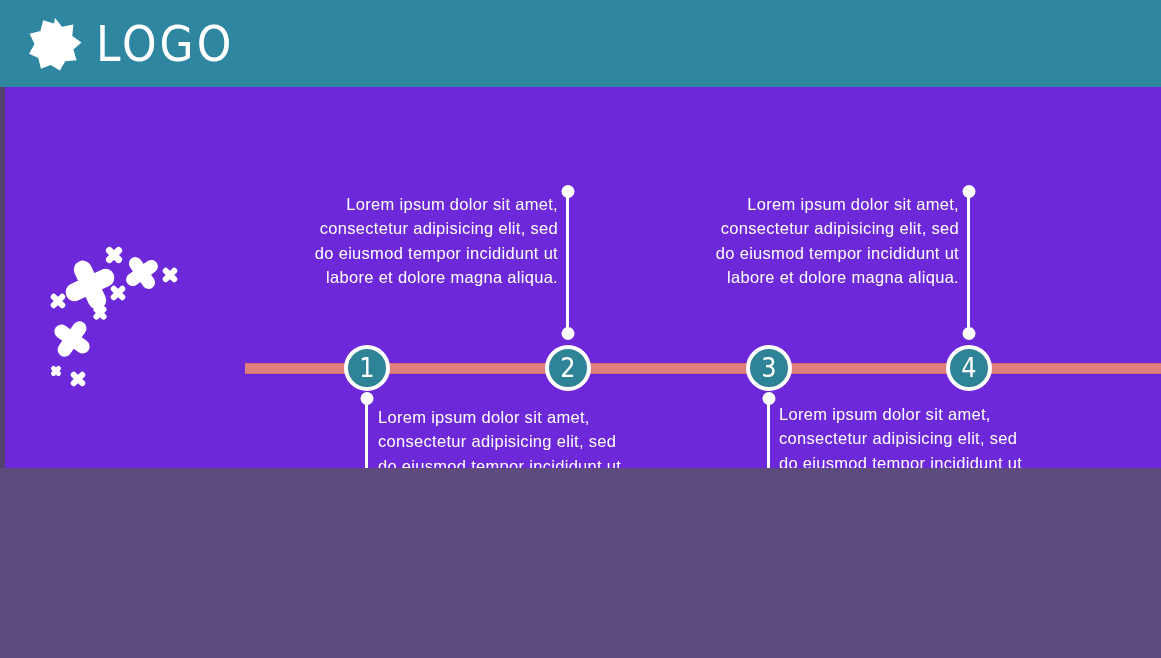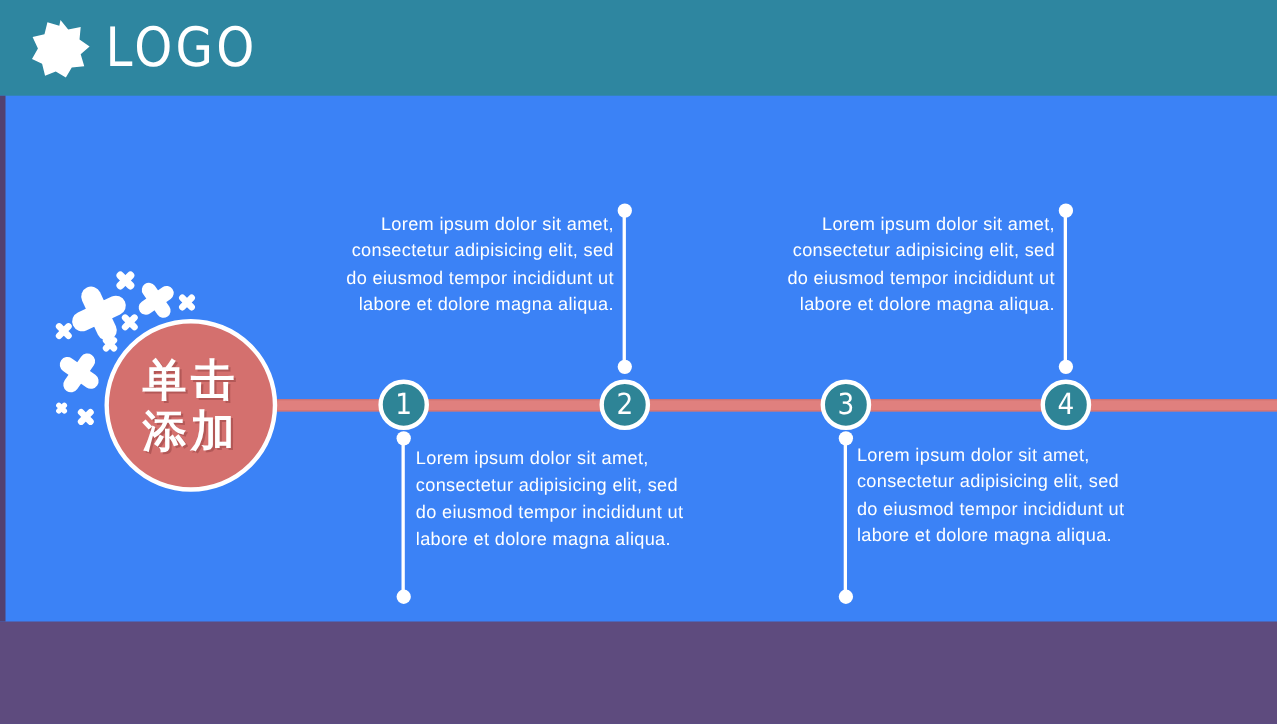--- a/index.html
+++ b/index.html
@@ -9,22 +9,22 @@
     width: 1161px;
     height: 658px;
     overflow: hidden;
     background: #5e4b7e;
     font-family: "DejaVu Sans", sans-serif;
   }
 
   #slide {
     position: relative;
     width: 1161px;
-    height: 565px;
-    background: #3b82f6;
+    height: 468px;
+    background: #6d28d9;
     overflow: hidden;
   }
 
   
   #header {
     position: absolute;
     left: 0; top: 0;
     width: 1161px;
     height: 87px;
     background: #2e86a0;
@@ -249,24 +249,20 @@
         <rect x="-9" y="-3" width="18" height="6" rx="3" transform="rotate(45)"></rect>
         <rect x="-9" y="-3" width="18" height="6" rx="3" transform="rotate(-45)"></rect>
       </g>
       <g transform="translate(8,128)">
         <rect x="-6" y="-2.5" width="12" height="5" rx="2.5" transform="rotate(45)"></rect>
         <rect x="-6" y="-2.5" width="12" height="5" rx="2.5" transform="rotate(-45)"></rect>
       </g>
     </g>
   </svg>
 
-  <div id="main-circle">
-    <div class="cn-line">单击</div>
-    <div class="cn-line">添加</div>
-  </div>
 
   <div id="conn-1" class="connector down"></div>
   <div id="conn-2" class="connector up"></div>
   <div id="conn-3" class="connector down"></div>
   <div id="conn-4" class="connector up"></div>
 
   <div id="node-1" class="step-node">
     <span class="num">1</span>
   </div>
   <div id="node-2" class="step-node">

